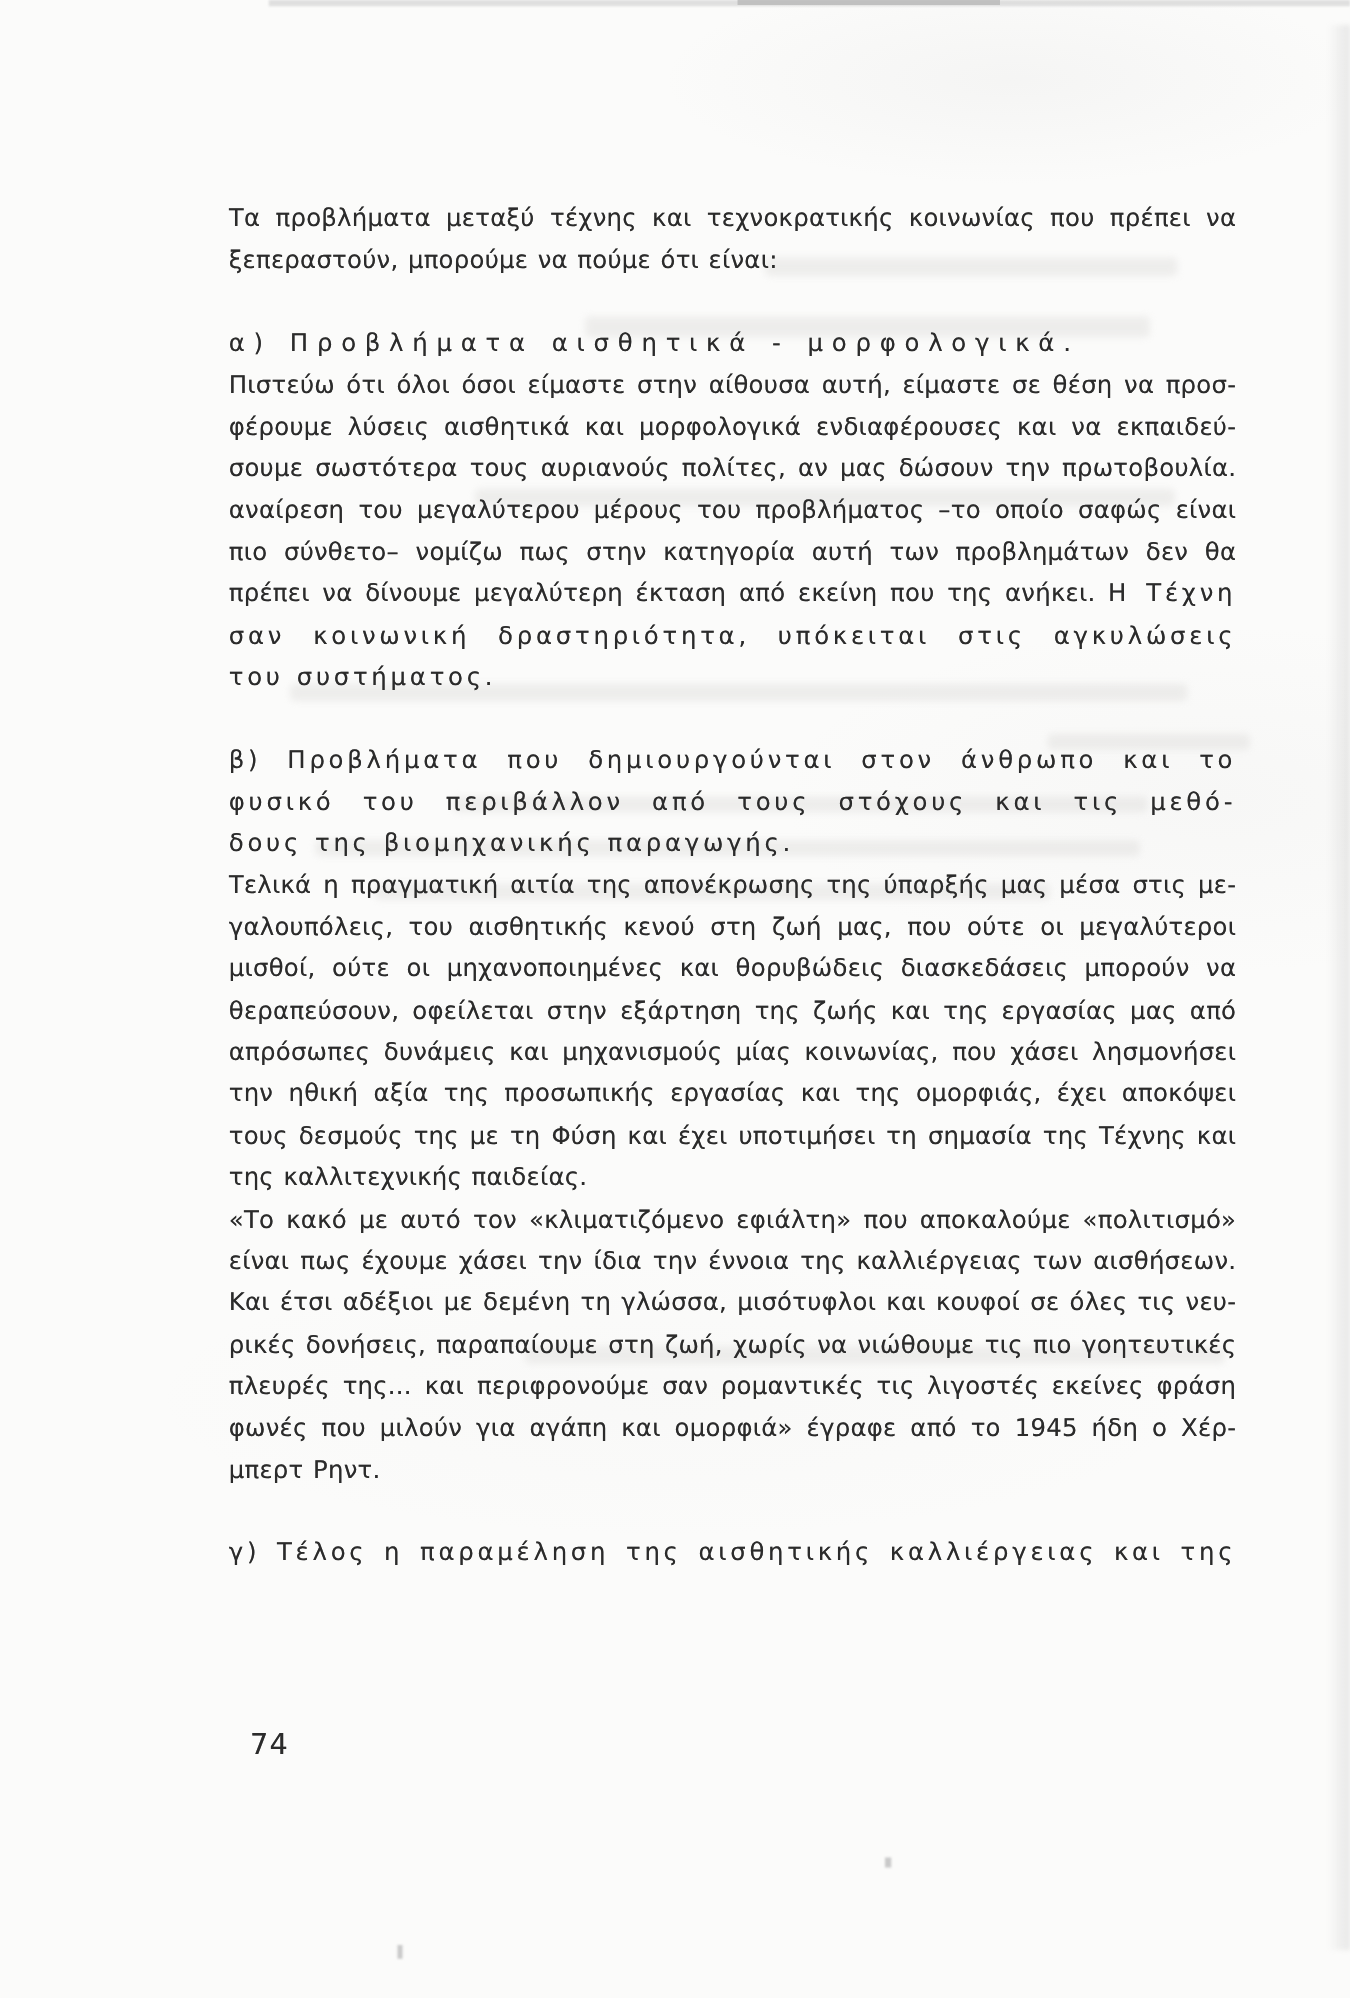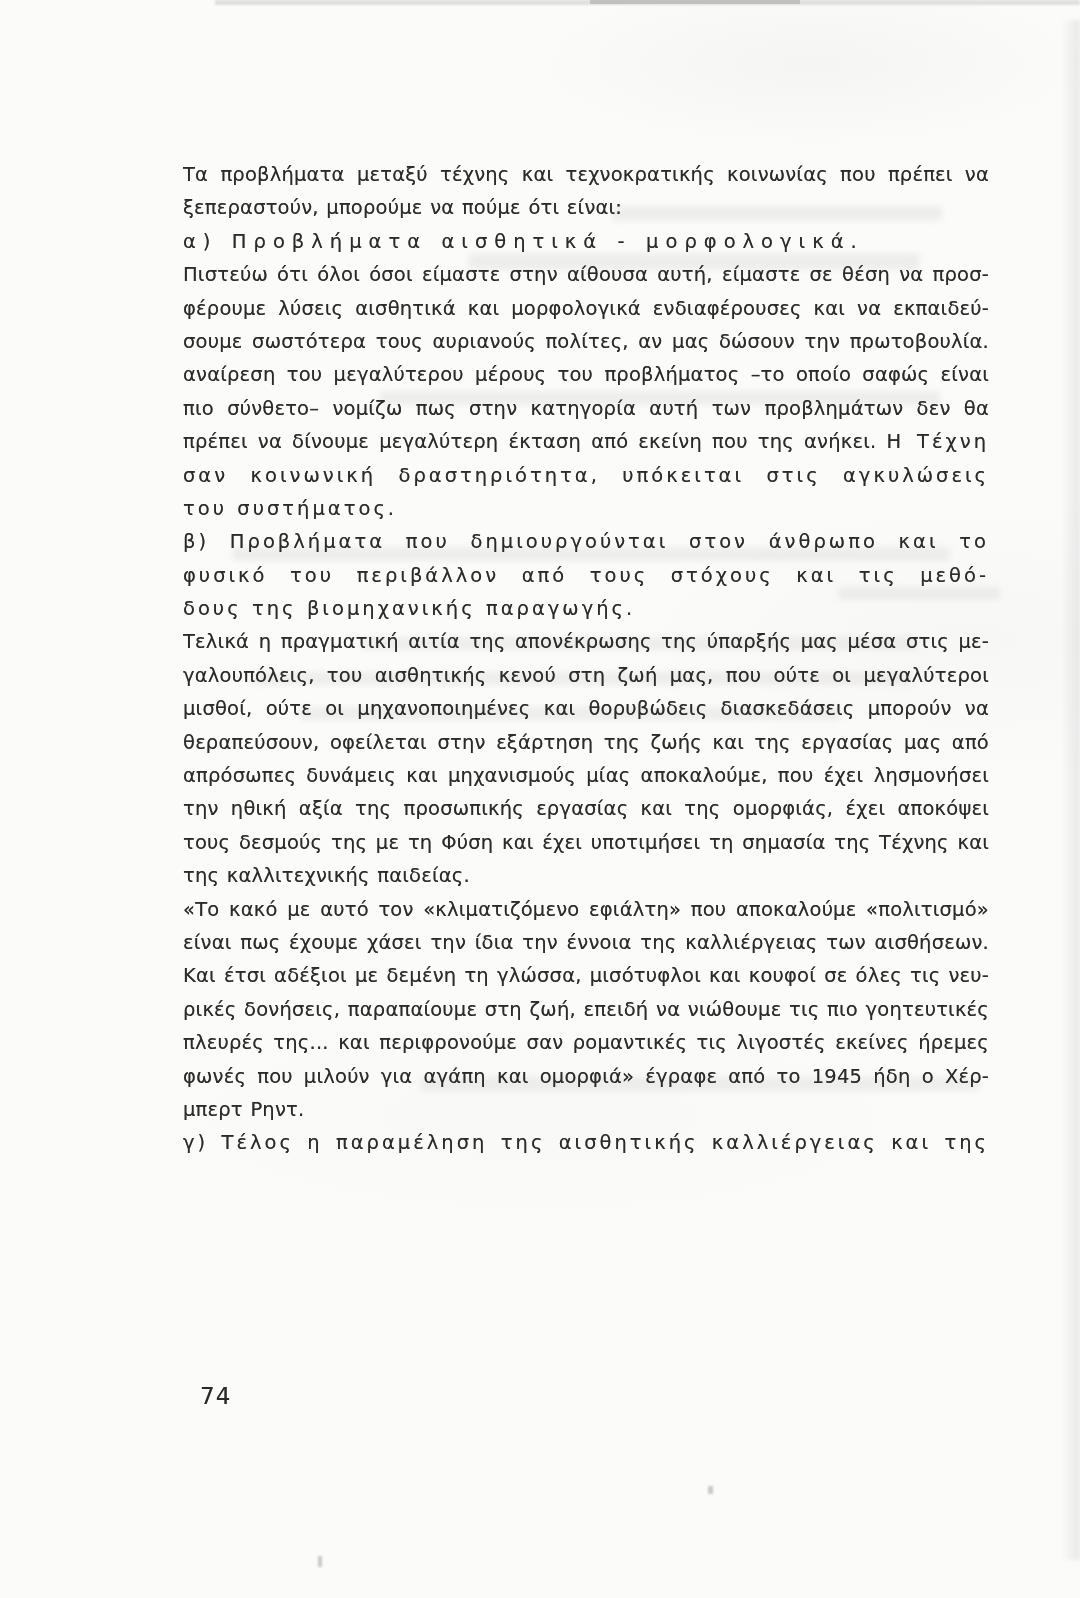--- a/index.html
+++ b/index.html
@@ -20,21 +20,21 @@
       radial-gradient(ellipse 600px 160px at 50% 70%, rgba(210,210,210,.06), transparent 70%),
       #fbfbfa;
   }
   .text-column{
     position:absolute;
     left:183px;top:158px;
     width:806px;
   }
   .block{}
   .block:first-child{margin-top:0;}
-  .block.heading{margin-top:0;}
+  .block.heading{margin-top:33px;}
   .block.heading + .block{}
   .line{
     font-size:19.5px;
     line-height:33.4px;
     height:33.4px;
     overflow:hidden;
     letter-spacing:0.2px;
     word-spacing:1.2px;
     text-align:justify;
     text-align-last:justify;
@@ -111,31 +111,31 @@
     <div class="block heading n-heading-b">
       <div class="line spaced">β) Προβλήματα που δημιουργούνται στον άνθρωπο και το</div>
       <div class="line spaced">φυσικό του περιβάλλον από τους στόχους και τις μεθό-</div>
       <div class="line lastline spaced">δους της βιομηχανικής παραγωγής.</div>
     </div>
     <div class="block paragraph n-paragraph-cities">
       <div class="line">Τελικά η πραγματική αιτία της απονέκρωσης της ύπαρξής μας μέσα στις με-</div>
       <div class="line">γαλουπόλεις, του αισθητικής κενού στη ζωή μας, που ούτε οι μεγαλύτεροι</div>
       <div class="line">μισθοί, ούτε οι μηχανοποιημένες και θορυβώδεις διασκεδάσεις μπορούν να</div>
       <div class="line">θεραπεύσουν, οφείλεται στην εξάρτηση της ζωής και της εργασίας μας από</div>
-      <div class="line">απρόσωπες δυνάμεις και μηχανισμούς μίας αποκαλούμε, που έχει λησμονήσει</div>
+      <div class="line">απρόσωπες δυνάμεις και μηχανισμούς μίας κοινωνίας, που χάσει λησμονήσει</div>
       <div class="line">την ηθική αξία της προσωπικής εργασίας και της ομορφιάς, έχει αποκόψει</div>
       <div class="line">τους δεσμούς της με τη Φύση και έχει υποτιμήσει τη σημασία της Τέχνης και</div>
       <div class="line lastline">της καλλιτεχνικής παιδείας.</div>
     </div>
     <div class="block paragraph n-paragraph-read-quote">
       <div class="line">«Το κακό με αυτό τον «κλιματιζόμενο εφιάλτη» που αποκαλούμε «πολιτισμό»</div>
       <div class="line">είναι πως έχουμε χάσει την ίδια την έννοια της καλλιέργειας των αισθήσεων.</div>
       <div class="line">Και έτσι αδέξιοι με δεμένη τη γλώσσα, μισότυφλοι και κουφοί σε όλες τις νευ-</div>
-      <div class="line">ρικές δονήσεις, παραπαίουμε στη ζωή, επειδή να νιώθουμε τις πιο γοητευτικές</div>
-      <div class="line">πλευρές της... και περιφρονούμε σαν ρομαντικές τις λιγοστές εκείνες ήρεμες</div>
+      <div class="line">ρικές δονήσεις, παραπαίουμε στη ζωή, χωρίς να νιώθουμε τις πιο γοητευτικές</div>
+      <div class="line">πλευρές της... και περιφρονούμε σαν ρομαντικές τις λιγοστές εκείνες φράση</div>
       <div class="line">φωνές που μιλούν για αγάπη και ομορφιά» έγραφε από το 1945 ήδη ο Χέρ-</div>
       <div class="line lastline">μπερτ Ρηντ.</div>
     </div>
     <div class="block heading n-heading-c">
       <div class="line spaced">γ) Τέλος η παραμέληση της αισθητικής καλλιέργειας και της</div>
     </div>
   </div>
 
 <div class="page-number">74</div>
 

